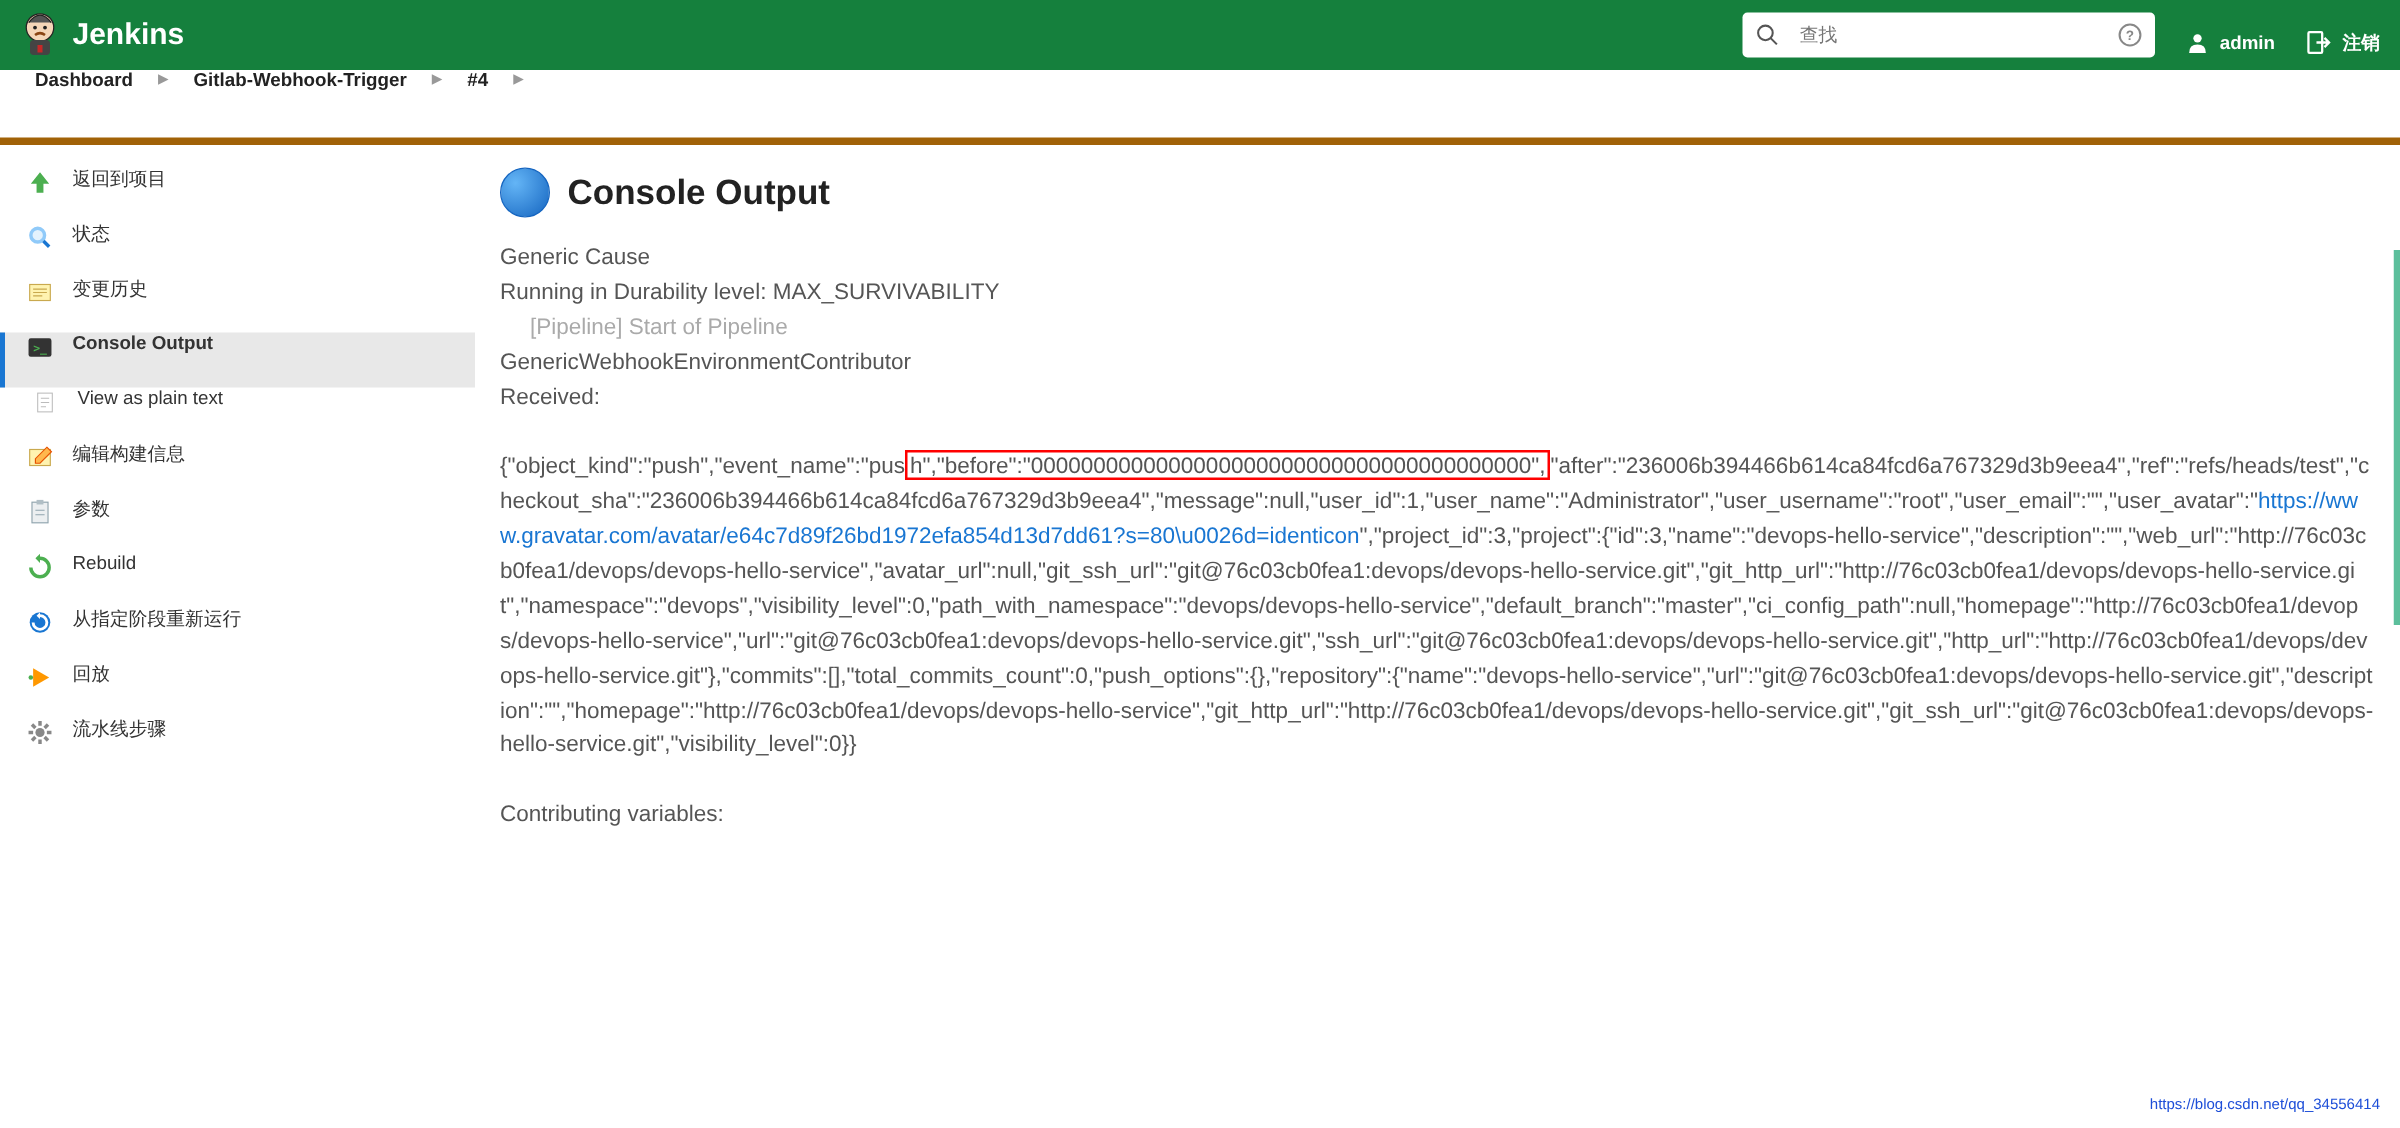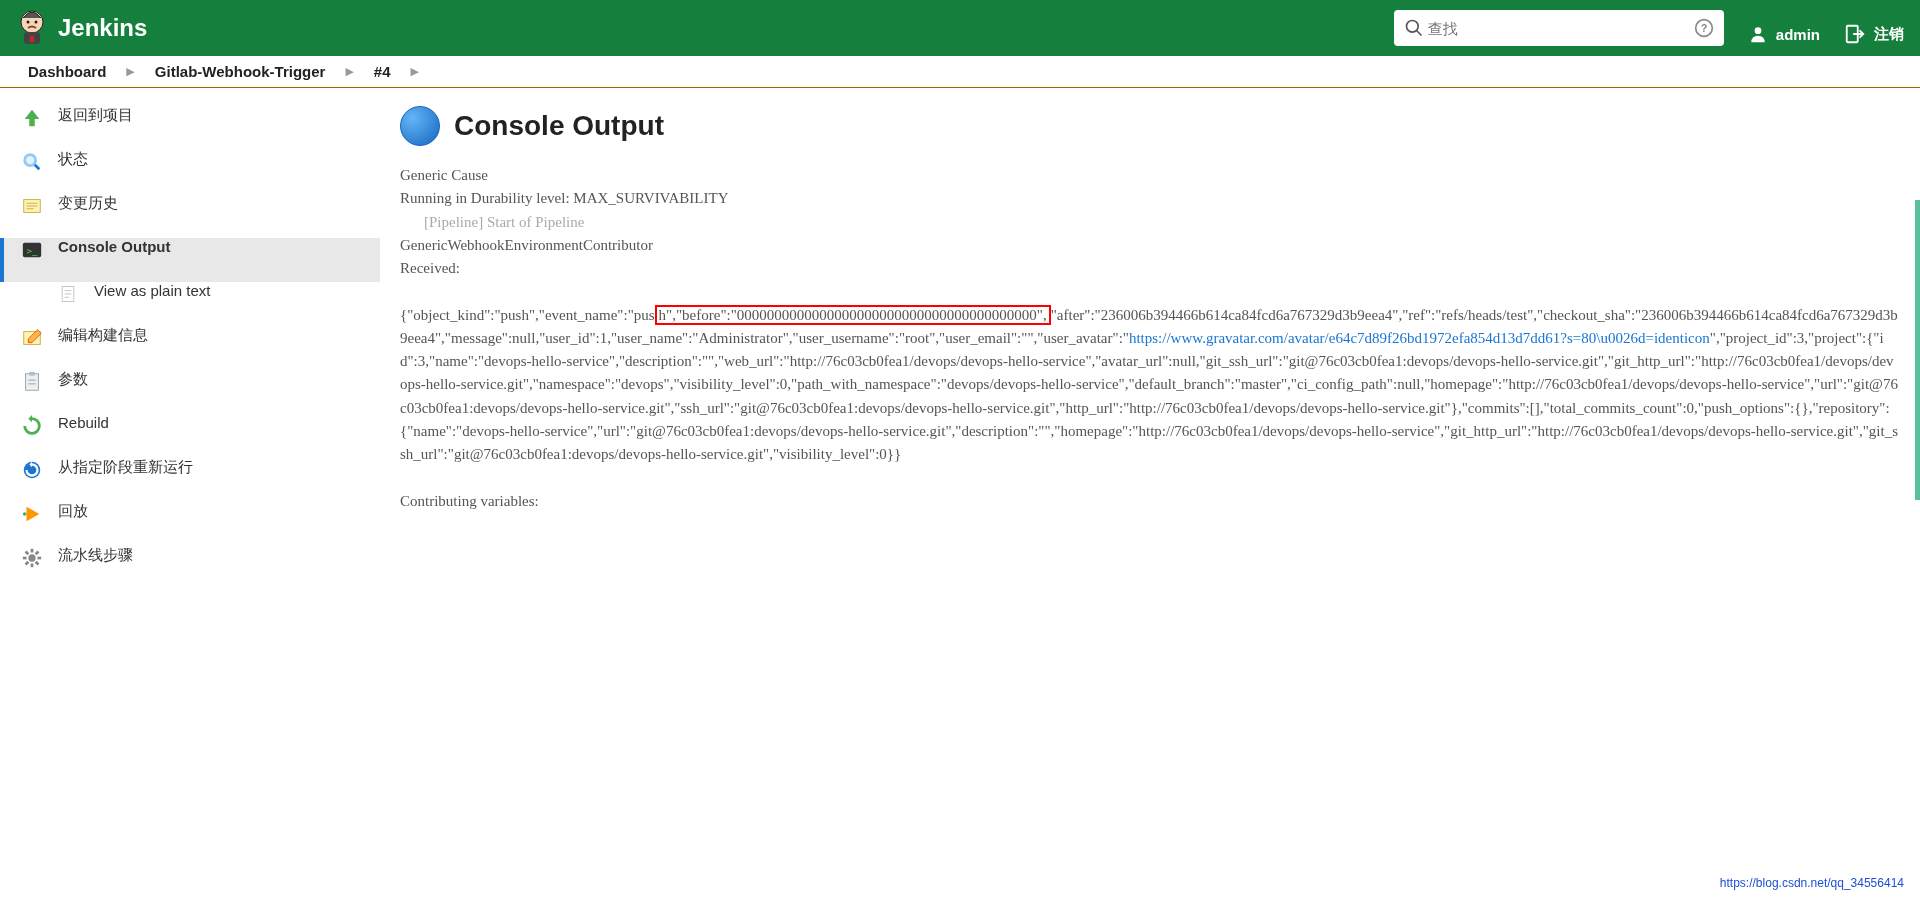--- a/index.html
+++ b/index.html
@@ -4,44 +4,44 @@
 <style>
 * { margin: 0; padding: 0; box-sizing: border-box; }
 body { font-family: -apple-system, BlinkMacSystemFont, "Segoe UI", Arial, sans-serif; font-size: 14px; color: #333; background: #fff; }
 
 
 .header { background: #15803d; height: 56px; display: flex; align-items: center; padding: 0 16px; color: #fff; }
 .logo-section { display: flex; align-items: center; gap: 10px; cursor: pointer; }
 .logo-img { width: 32px; height: 40px; }
 .logo-text { font-size: 24px; font-weight: bold; color: #fff; }
 .header-spacer { flex: 1; }
-.search-box { background: #fff; border-radius: 4px; height: 36px; width: 330px; display: flex; align-items: center; padding: 0 10px; gap: 4px; }
+.search-box { background: #fff; border-radius: 4px; height: 36px; width: 330px; display: flex; align-items: center; padding: 0 10px; gap: 16px; }
 .search-box input { border: none; outline: none; flex: 1; font-size: 15px; background: transparent; }
 .search-box .help-circle { color: #888; }
 .header-item { display: flex; align-items: center; gap: 8px; color: #fff; font-weight: bold; margin-left: 24px; cursor: pointer; font-size: 15px; margin-top: 12px; }
 
 
-.breadcrumb { height: 32px; display: flex; align-items: center; padding: 0 20px; border-bottom: 1px solid #a16207; gap: 4px; font-size: 15px; }
+.breadcrumb { height: 60px; display: flex; align-items: flex-start; padding: 0 20px; border-bottom: 6px solid #a16207; gap: 4px; font-size: 15px; }
 .breadcrumb-item { font-weight: bold; color: #222; text-decoration: none; cursor: pointer; padding: 0 8px; }
 .breadcrumb-chevron { color: #999; font-size: 11px; padding: 0 8px; }
 
 
 .layout { display: flex; min-height: calc(100vh - 100px); }
 .sidebar { width: 380px; padding: 18px 0; }
 .side-item { display: flex; align-items: flex-start; gap: 14px; height: 44px; padding: 0 20px; cursor: pointer; font-size: 15px; }
-.side-item.indent { padding-left: 56px; }
+.side-item.indent { padding-left: 24px; }
 .side-item.active { background: #e8e8e8; border-left: 4px solid #1976d2; padding-left: 16px; font-weight: 600; }
 .side-icon { width: 24px; height: 24px; display: flex; align-items: center; justify-content: center; }
 
 .main { flex: 1; padding: 18px 20px; }
 .page-title-row { display: flex; align-items: center; gap: 14px; margin-bottom: 18px; }
 .ball-icon { width: 40px; height: 40px; border-radius: 50%; background: radial-gradient(circle at 30% 30%, #64b5f6, #1565c0); border: 1px solid #1565c0; }
 .page-title { font-size: 28px; font-weight: bold; color: #222; }
 
-.console { font-family: Liberation Serif, serif; font-size: 15px; line-height: 1.55; color: #555; white-space: normal; word-break: break-all; }
+.console { font-family: Liberation Sans, sans-serif; font-size: 18px; line-height: 1.55; color: #555; white-space: normal; word-break: break-all; }
 .console .line { display: block; }
 .console .gray { color: #aaa; margin-left: 24px; }
 .console a.link { color: #1976d2; text-decoration: none; }
 .highlight-box { border: 2px solid #ff0000; padding: 0 2px; display: inline; }
 
 .watermark { position: fixed; right: 16px; bottom: 12px; color: #1d4ed8; font-size: 12px; }
 .right-gutter { position: fixed; right: 0; top: 200px; width: 5px; height: 300px; background: #5cbf9c; }
 </style>
 </head>
 <body>

